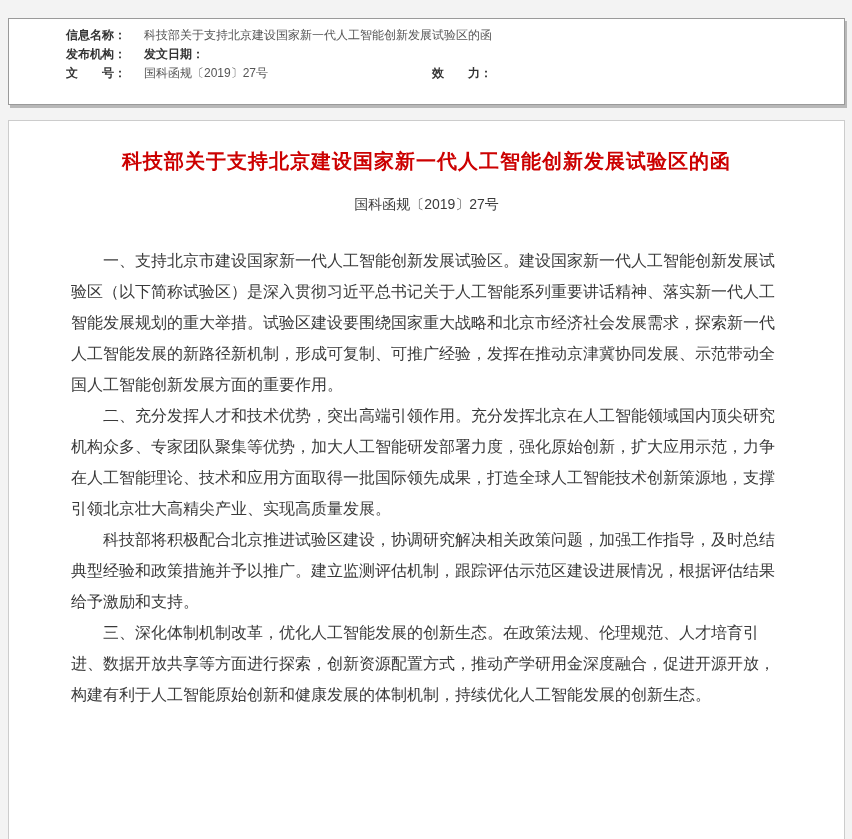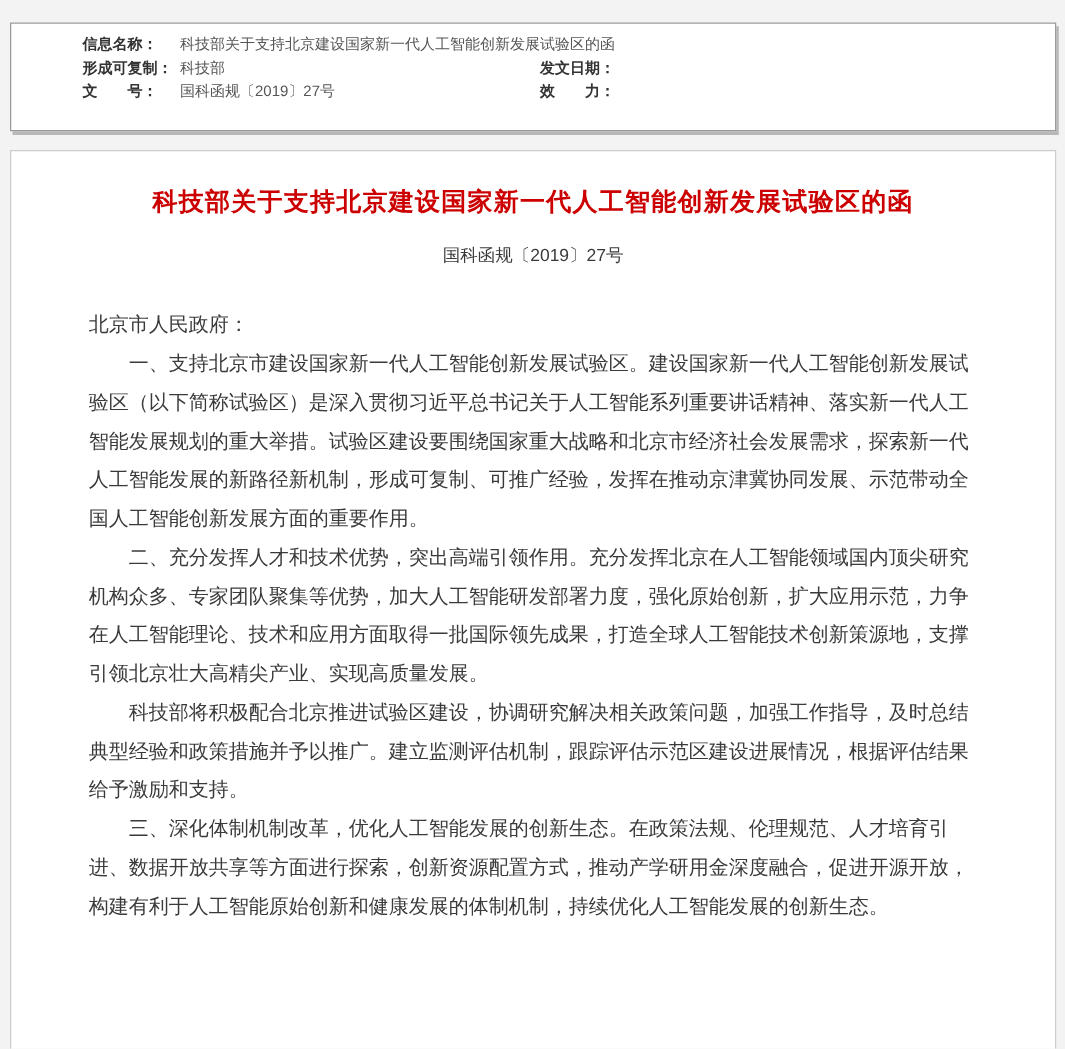--- a/index.html
+++ b/index.html
@@ -40,38 +40,36 @@
 <body>
 
 <div class="page">
 
   <div class="meta-box">
     <div class="meta-row">
       <span class="meta-label">信息名称：</span>
       <span class="meta-value span3">科技部关于支持北京建设国家新一代人工智能创新发展试验区的函</span>
     </div>
     <div class="meta-row">
-      <span class="meta-label">形成可复制：</span>
-      <span class="meta-value">科技部</span>
+      <span class="meta-label">发布机构：</span>
       <span class="meta-label">发文日期：</span>
     </div>
     <div class="meta-row">
       <span class="meta-label">文　　号：</span>
       <span class="meta-value">国科函规〔2019〕27号</span>
       <span class="meta-label">效　　力：</span>
       <span class="meta-value"></span>
     </div>
   </div>
 
   <div class="doc-box">
     <div class="doc-title">科技部关于支持北京建设国家新一代人工智能创新发展试验区的函</div>
     <div class="doc-number">国科函规〔2019〕27号</div>
 
     <div class="doc-body">
-      <p class="salutation">北京市人民政府：</p>
 
 
       <p class="para"><span class="lead">一、支持北京市建设国家新一代人工智能创新发展试验区。</span><span>建设国家新一代人工智能创新发展试验区（以下简称试验区）是深入贯彻习近平总书记关于人工智能系列重要讲话精神、落实新一代人工智能发展规划的重大举措。试验区建设要围绕国家重大战略和北京市经济社会发展需求，探索新一代人工智能发展的新路径新机制，形成可复制、可推广经验，发挥在推动京津冀协同发展、示范带动全国人工智能创新发展方面的重要作用。</span></p>
 
       <p class="para"><span class="lead">二、充分发挥人才和技术优势，突出高端引领作用。</span><span>充分发挥北京在人工智能领域国内顶尖研究机构众多、专家团队聚集等优势，加大人工智能研发部署力度，强化原始创新，扩大应用示范，力争在人工智能理论、技术和应用方面取得一批国际领先成果，打造全球人工智能技术创新策源地，支撑引领北京壮大高精尖产业、实现高质量发展。</span></p>
 
       <p class="para"><span class="lead"></span><span>科技部将积极配合北京推进试验区建设，协调研究解决相关政策问题，加强工作指导，及时总结典型经验和政策措施并予以推广。建立监测评估机制，跟踪评估示范区建设进展情况，根据评估结果给予激励和支持。</span></p>
 
       <p class="para"><span class="lead">三、深化体制机制改革，优化人工智能发展的创新生态。</span><span>在政策法规、伦理规范、人才培育引进、数据开放共享等方面进行探索，创新资源配置方式，推动产学研用金深度融合，促进开源开放，构建有利于人工智能原始创新和健康发展的体制机制，持续优化人工智能发展的创新生态。</span></p>
 

